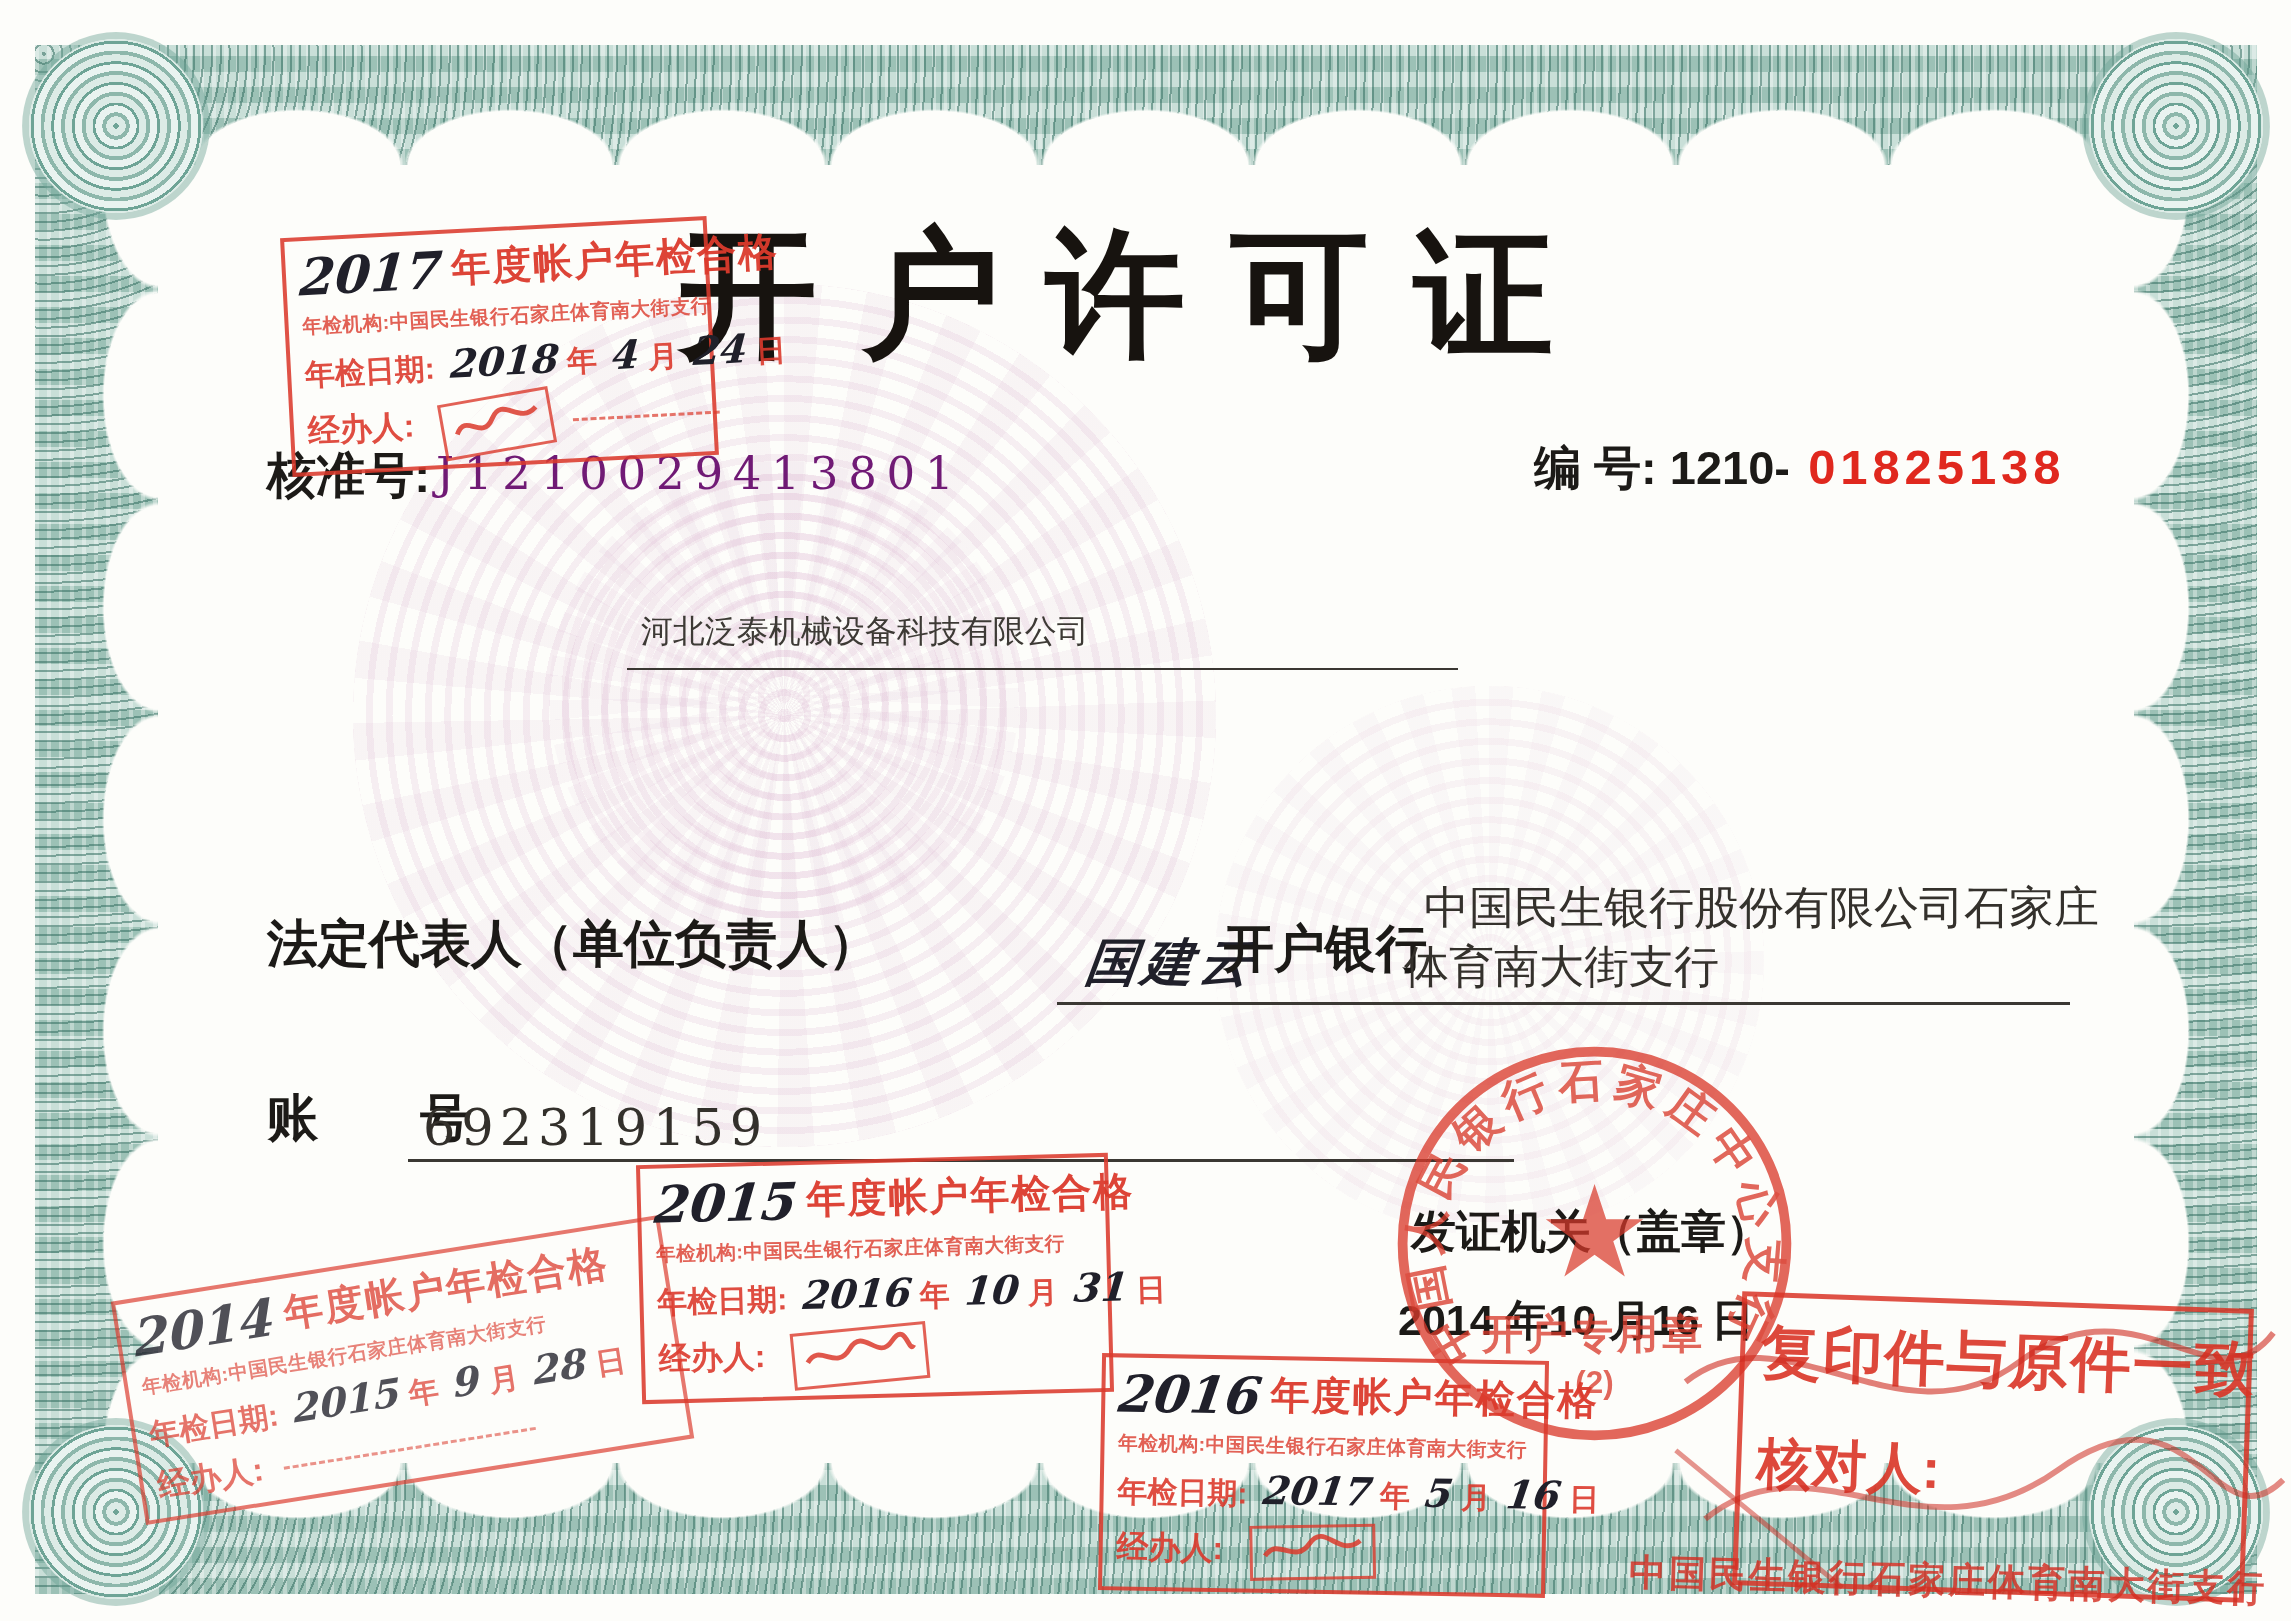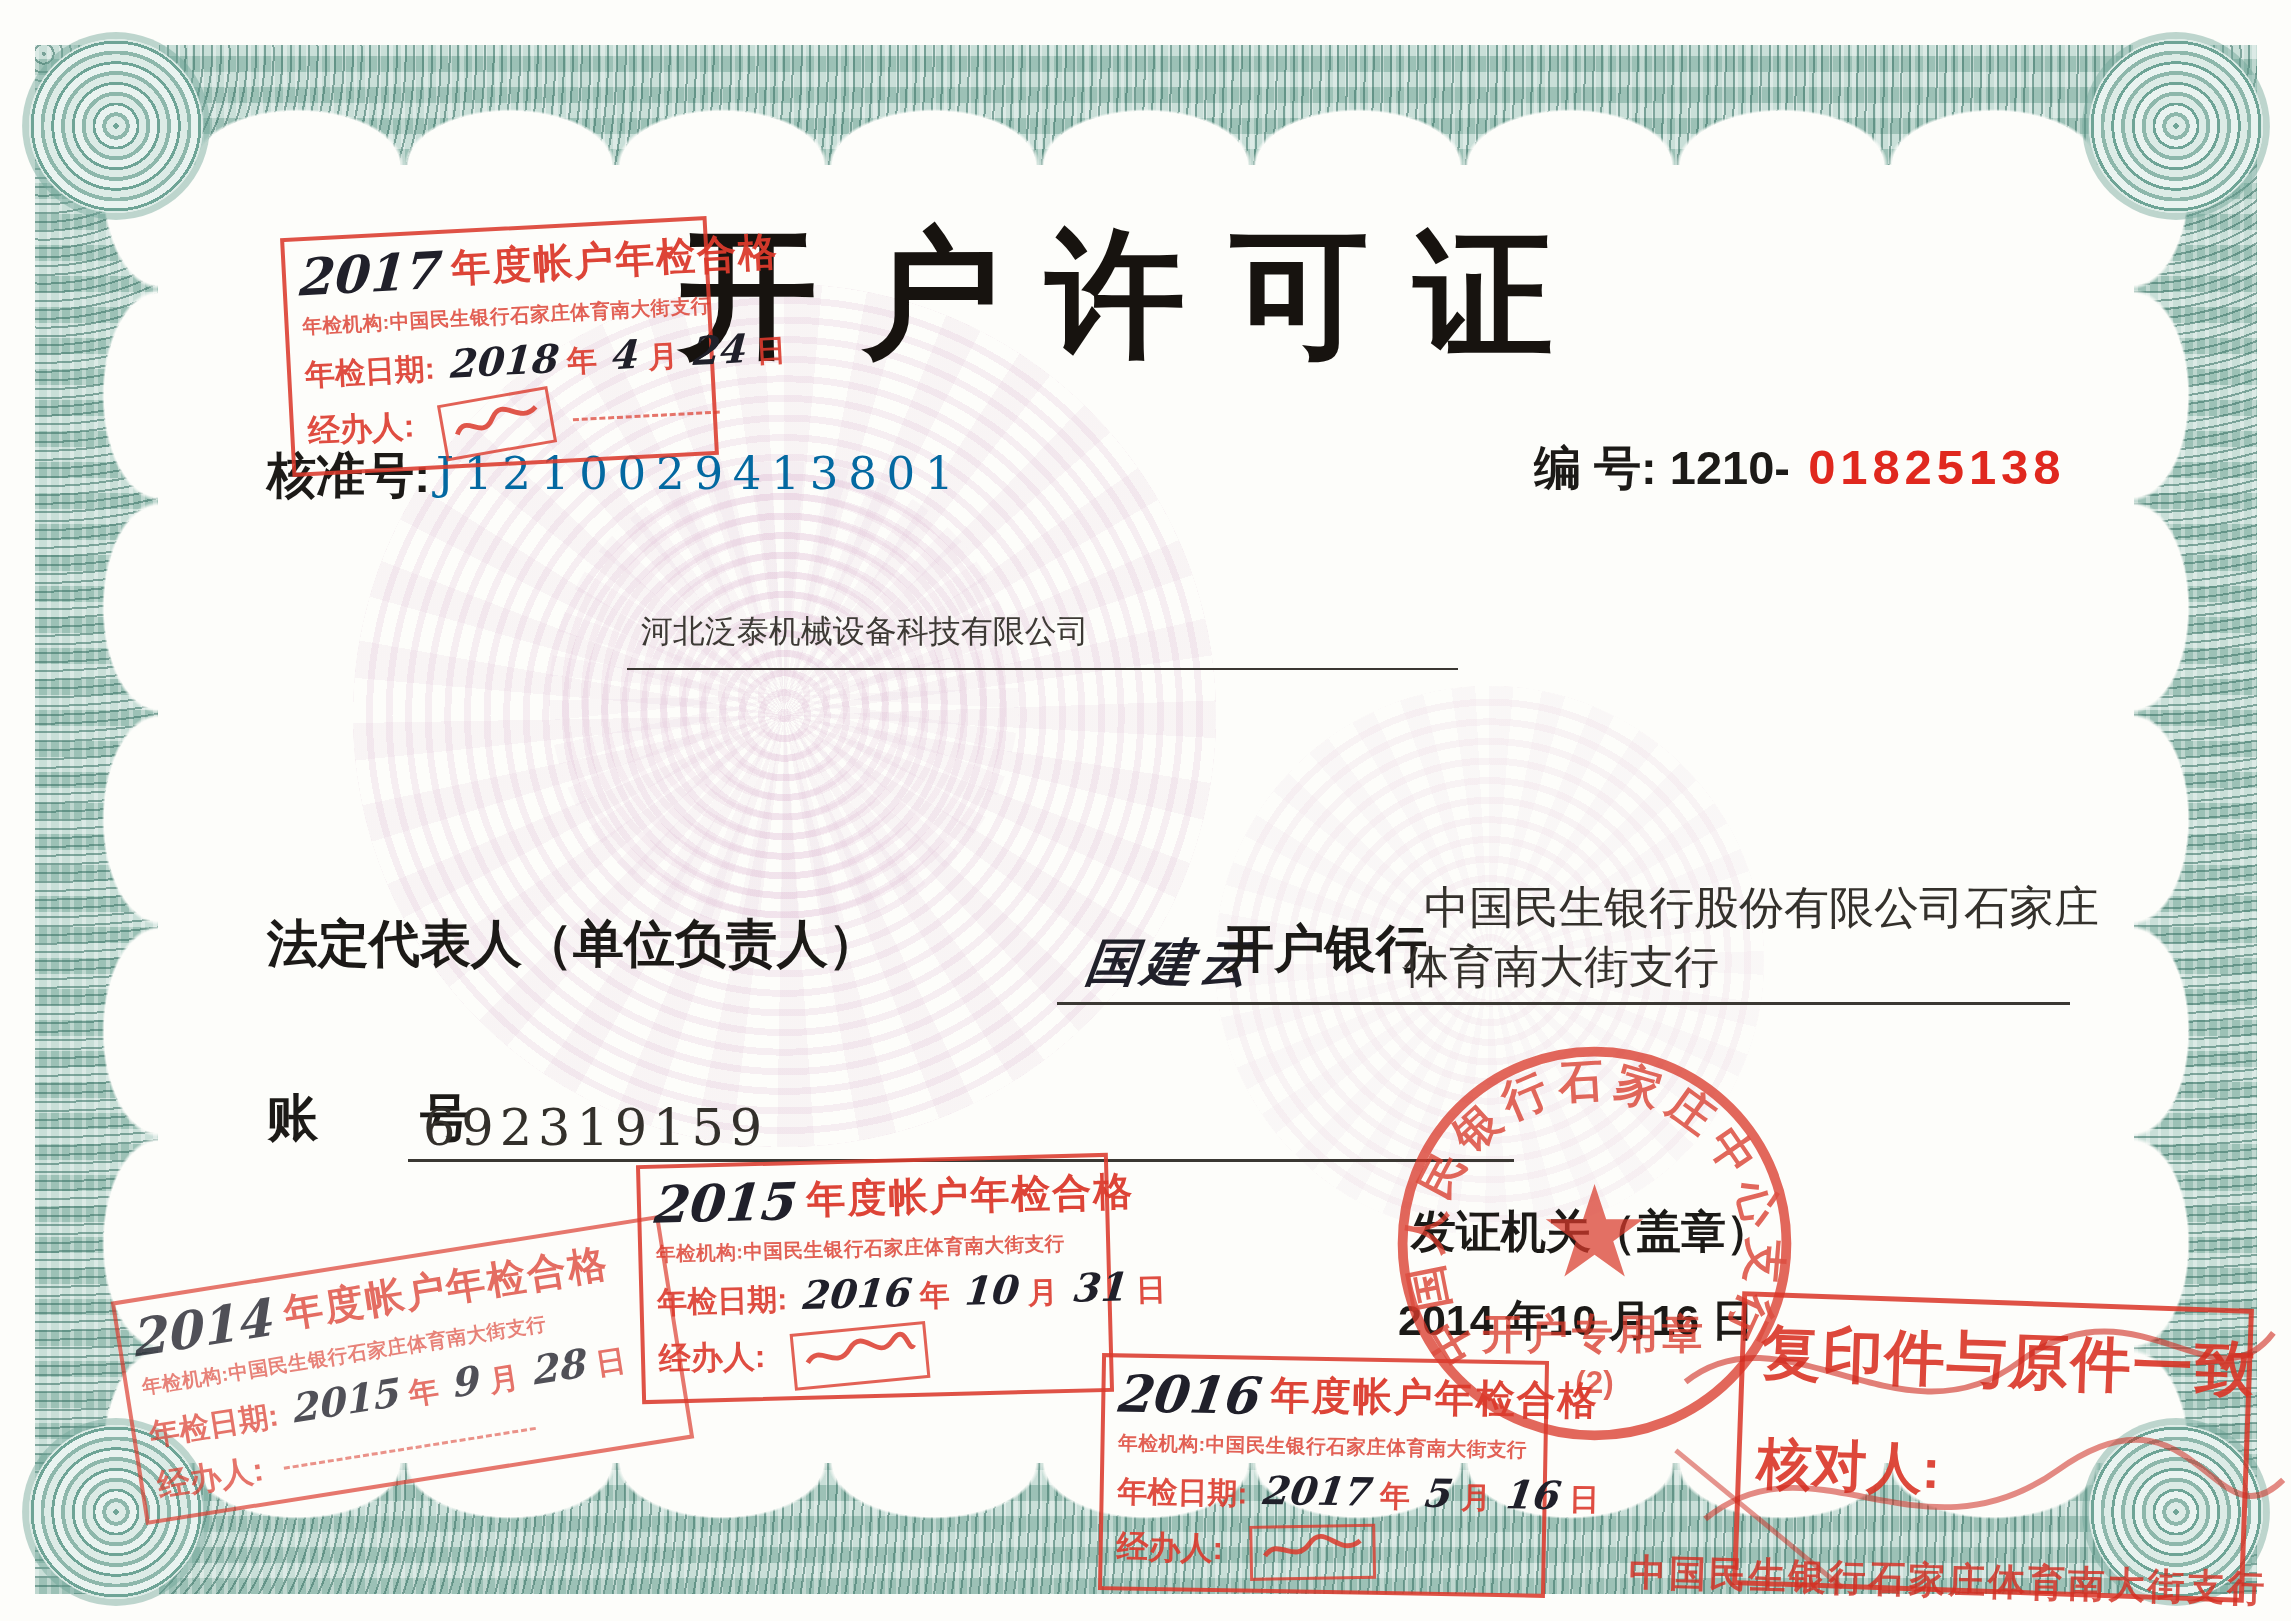--- a/index.html
+++ b/index.html
@@ -47,21 +47,21 @@
   }
   .wm1 { left:353px; top:284px; width:863px; height:863px; }
   .wm2 { left:1215px; top:686px; width:549px; height:549px; opacity:.65; }
   .wm3 { left:549px; top:461px; width:470px; height:470px; opacity:.8; }
 
   
   .blk { position:absolute; color:#17130f; z-index:5; }
   .title { left:678px; top:202px; width:921px; font-family:"DejaVu Serif", serif; font-weight:700;
            font-size:139px; letter-spacing:45px; white-space:nowrap; }
   .lab  { font-weight:700; font-size:49px; color:#1c1a17; white-space:pre; }
-  .serif-val { font-family:"DejaVu Serif", serif; color:#0369a1; }
+  .serif-val { font-family:"DejaVu Serif", serif; color:#701a75; }
   .bold-body { font-weight:700; font-size:63px; color:#161310; white-space:nowrap; }
   .rule { position:absolute; height:2.9px; background:#3b3833; z-index:4; }
 
   .hw { font-family:"DejaVu Serif", serif; font-style:italic; font-weight:600;
         color:#20202a; display:inline-block; transform:skewX(-7deg); }
 
   
   .stamp { position:absolute; z-index:7; border:4.9px solid rgba(219,58,44,.88);
            color:#db3a2c; padding:5.9px 11.8px 9.8px 13.7px; background:transparent; }
   .s-row1 { white-space:nowrap; }

